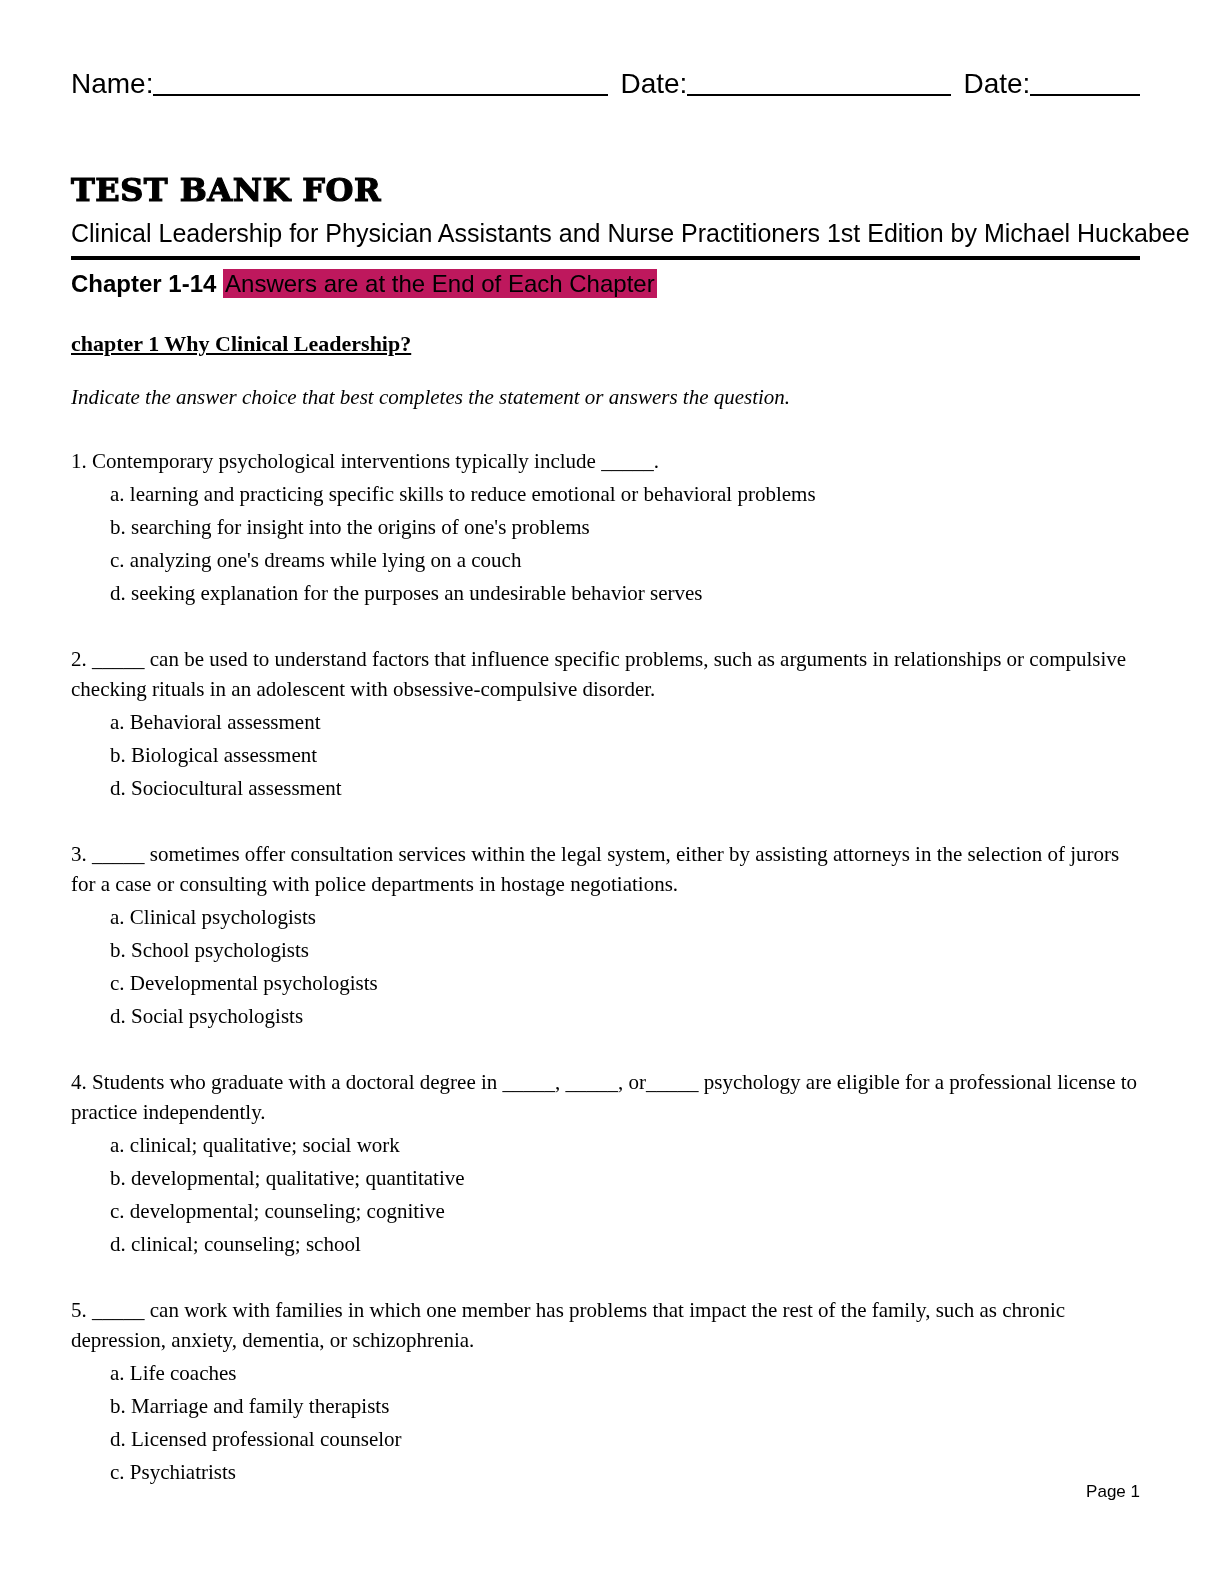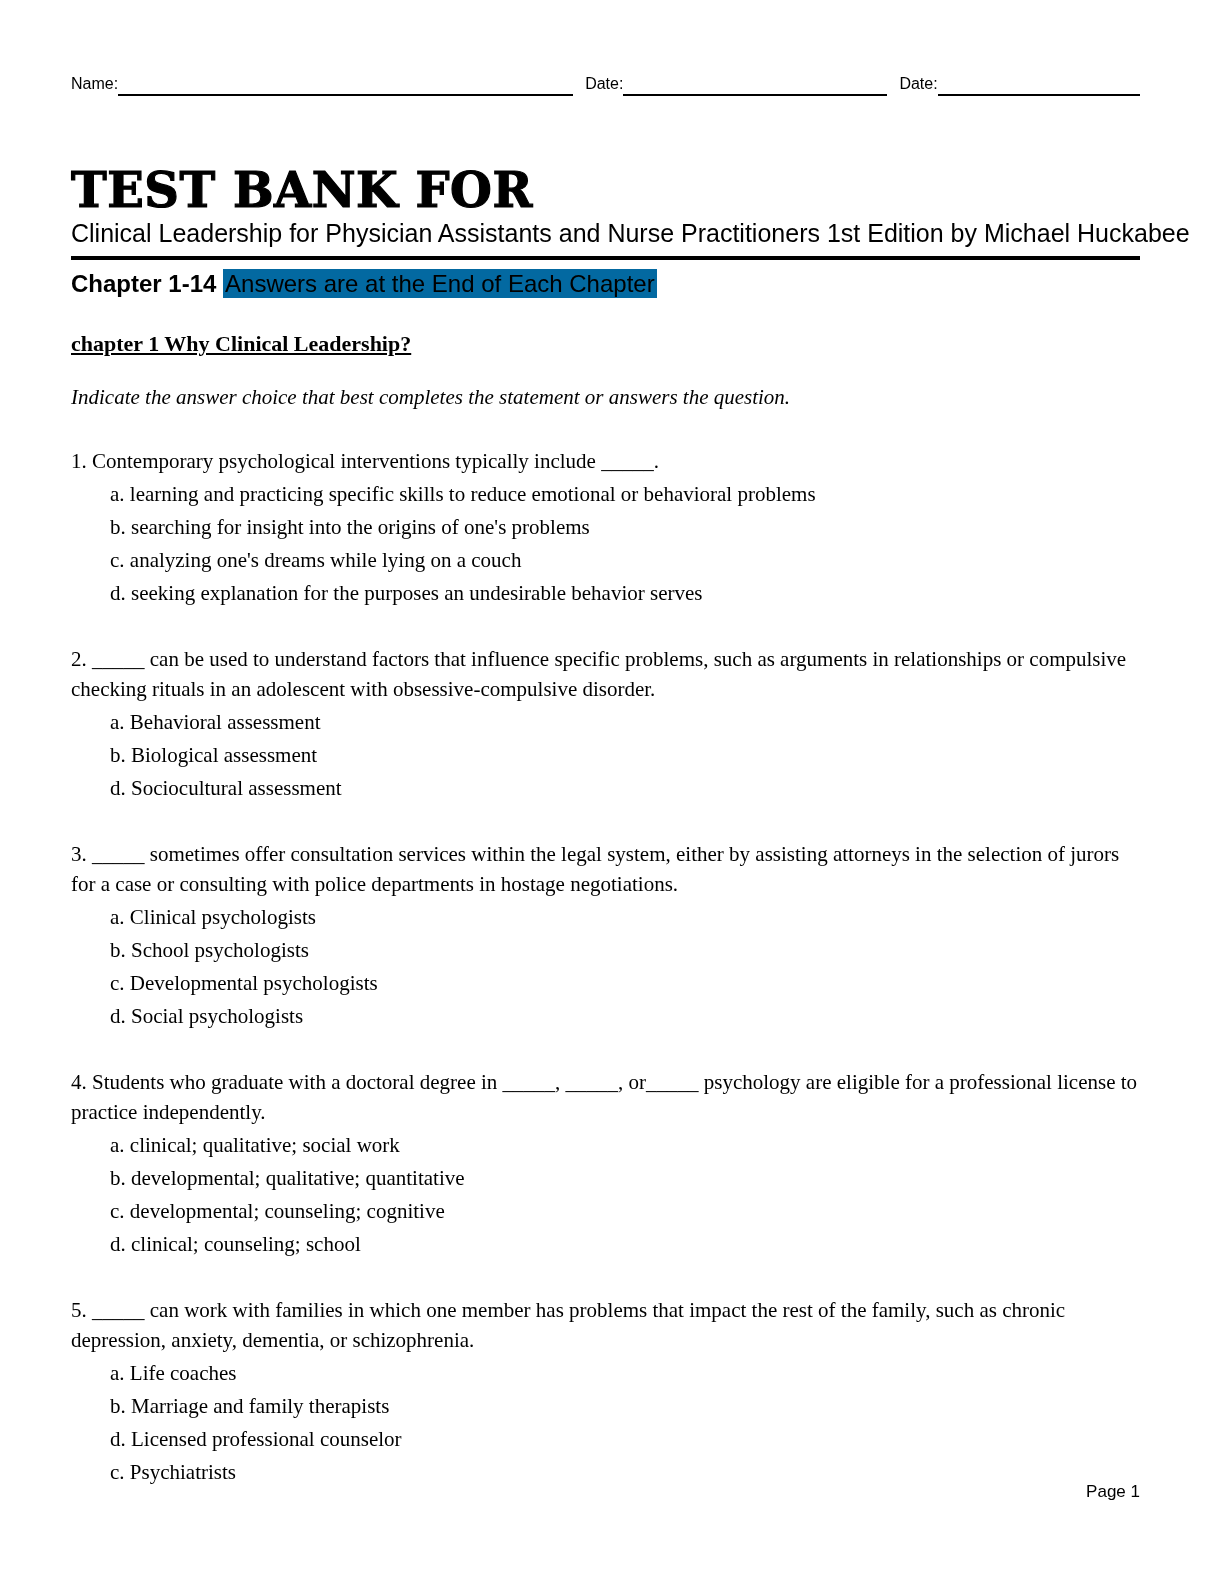--- a/index.html
+++ b/index.html
@@ -17,40 +17,40 @@
     width: 1224px;
     height: 1584px;
     padding: 72px 84px 0 71px;
   }
 
   
   .form-header {
     display: flex;
     align-items: flex-end;
     font-family: "Liberation Sans", sans-serif;
-    font-size: 16px;
+    font-size: 28px;
     line-height: 24px;
   }
   .form-header .label { flex: 0 0 auto; white-space: nowrap; }
   .blank {
     border-bottom: 2px solid #000;
     height: 24px;
     display: inline-block;
   }
   .blank-name { width: 455px; flex: 0 1 auto; }
   .blank-class { width: 264px; flex: 0 1 auto; }
   .blank-date { flex: 1 1 auto; }
   .gap-label { margin-left: 12px; }
 
   
   .doc-title {
     margin-top: 70px;
     font-family: "DejaVu Serif", serif;
     font-weight: bold;
-    font-size: 48px;
+    font-size: 32px;
     line-height: 48px;
     letter-spacing: 0.5px;
     -webkit-text-stroke: 1.2px #000;
   }
   .doc-subtitle {
     font-family: "Liberation Sans", sans-serif;
     font-size: 25px;
     line-height: 31px;
     margin-top: 4px;
     white-space: nowrap;
@@ -61,21 +61,21 @@
     margin-top: 7px;
   }
   .chapter-line {
     font-family: "Liberation Sans", sans-serif;
     font-size: 24px;
     line-height: 30px;
     margin-top: 9px;
   }
   .chapter-label { font-weight: bold; }
   .chapter-highlight {
-    background: #0369a1;
+    background: #be185d;
     font-weight: normal;
     padding: 1px 2px;
   }
 
   
   .section-heading {
     font-size: 22px;
     font-weight: bold;
     text-decoration: underline;
     margin-top: 32px;

